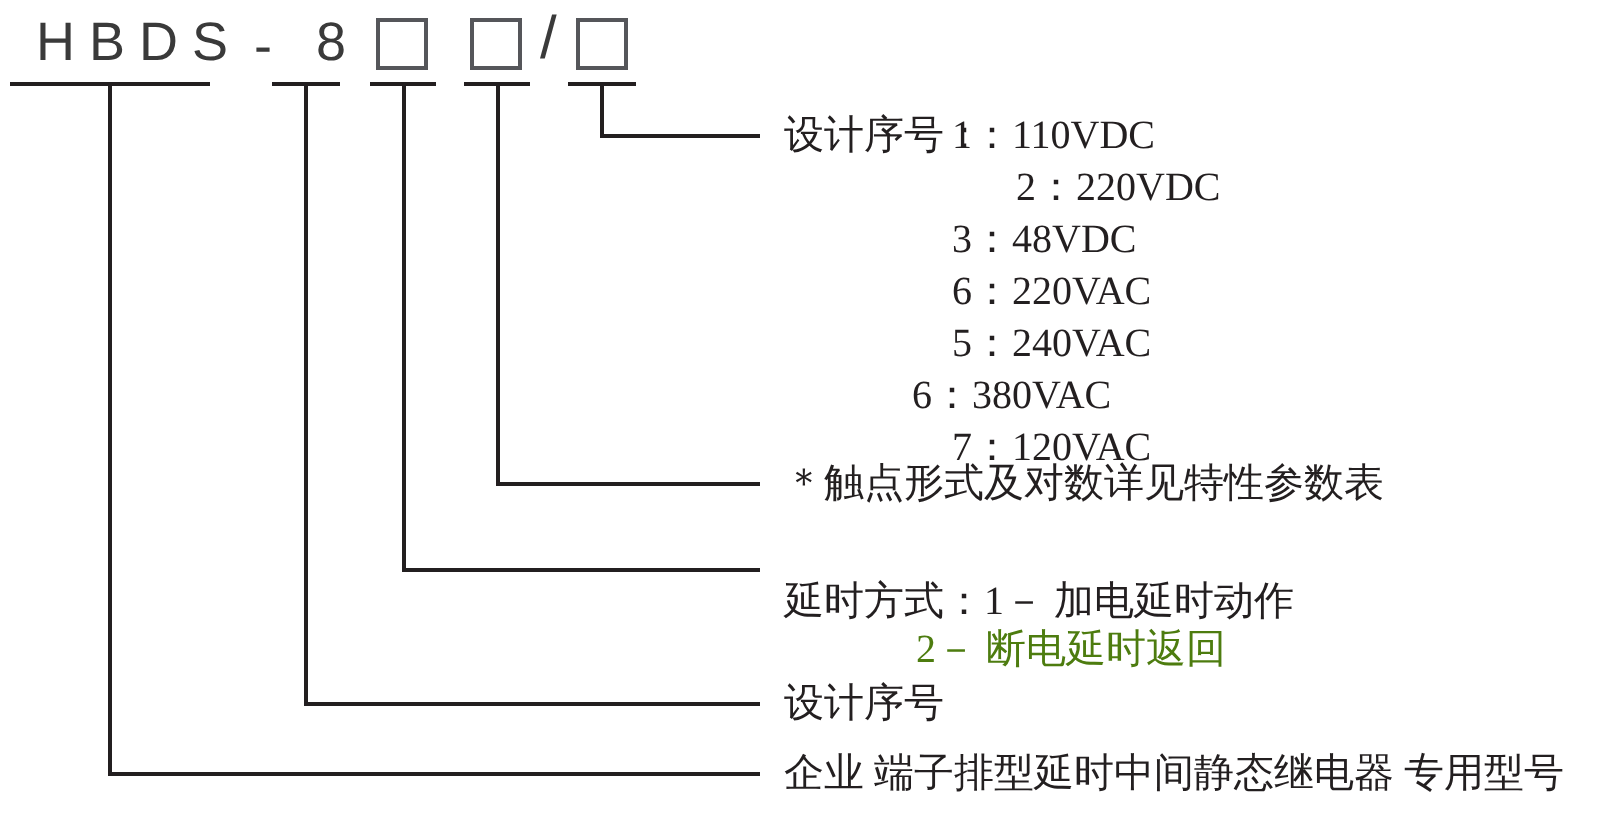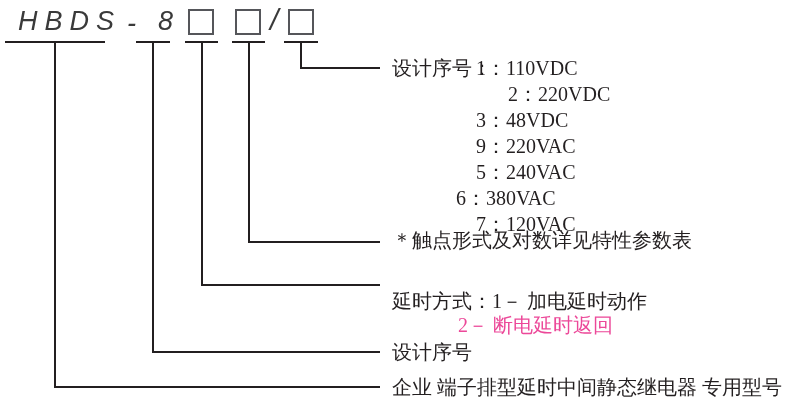--- a/index.html
+++ b/index.html
@@ -18,21 +18,20 @@
   }
 
   
   .code-text {
     position: absolute;
     font-family: "Liberation Sans", "DejaVu Sans", sans-serif;
     font-size: 27px;
     line-height: 27px;
     color: #3a3a3a;
     white-space: pre;
-    font-style: italic;
   }
   #hbds-text {
     left: 18px;
     top: 8px;
     letter-spacing: 7px;
   }
   #dash-text {
     left: 127px;
     top: 10px;
   }
@@ -102,34 +101,34 @@
     line-height: 20px;
     white-space: pre;
     color: #231f20;
   }
   .anno-indent-2 {
     position: absolute;
     left: 458px;
     font-size: 20px;
     line-height: 20px;
     white-space: pre;
-    color: #ec4899;
+    color: #4d7c0f;
   }
 
   
   #volt-label { top: 58px; }
   #volt-1 { top: 58px;  left: 476px; }
   #volt-2 { top: 84px;  left: 476px; margin-left: 32px; }
   #volt-3 { top: 110px; left: 476px; }
   #volt-4 { top: 136px; left: 476px; }
   #volt-5 { top: 162px; left: 476px; }
   #volt-6 { top: 188px; left: 456px; }
   #volt-7 { top: 214px; left: 476px; }
 
-  #note-contact { top: 232px; font-family: Liberation Mono, monospace; }
+  #note-contact { top: 232px; }
   #delay-label  { top: 291px; }
   #delay-2      { top: 315px; }
   #design-no    { top: 342px; }
   #enterprise   { top: 377px; }
 </style>
 </head>
 <body>
 
 <div id="page">
 
@@ -163,21 +162,21 @@
   <div class="run" id="run-4"></div>
   <div class="run" id="run-3"></div>
   <div class="run" id="run-2"></div>
   <div class="run" id="run-1"></div>
 
   <div class="anno" id="volt-label">设计序号：</div>
 
   <div class="anno" id="volt-1">1：110VDC</div>
   <div class="anno" id="volt-2">2：220VDC</div>
   <div class="anno" id="volt-3">3：48VDC</div>
-  <div class="anno" id="volt-4">9：220VAC</div>
+  <div class="anno" id="volt-4">6：220VAC</div>
   <div class="anno" id="volt-5">5：240VAC</div>
   <div class="anno" id="volt-6">6：380VAC</div>
   <div class="anno" id="volt-7">7：120VAC</div>
 
   <div class="anno" id="note-contact">＊触点形式及对数详见特性参数表</div>
 
   <div class="anno" id="delay-label">延时方式：1－ 加电延时动作</div>
 
   <div class="anno-indent-2" id="delay-2">2－ 断电延时返回</div>
 

